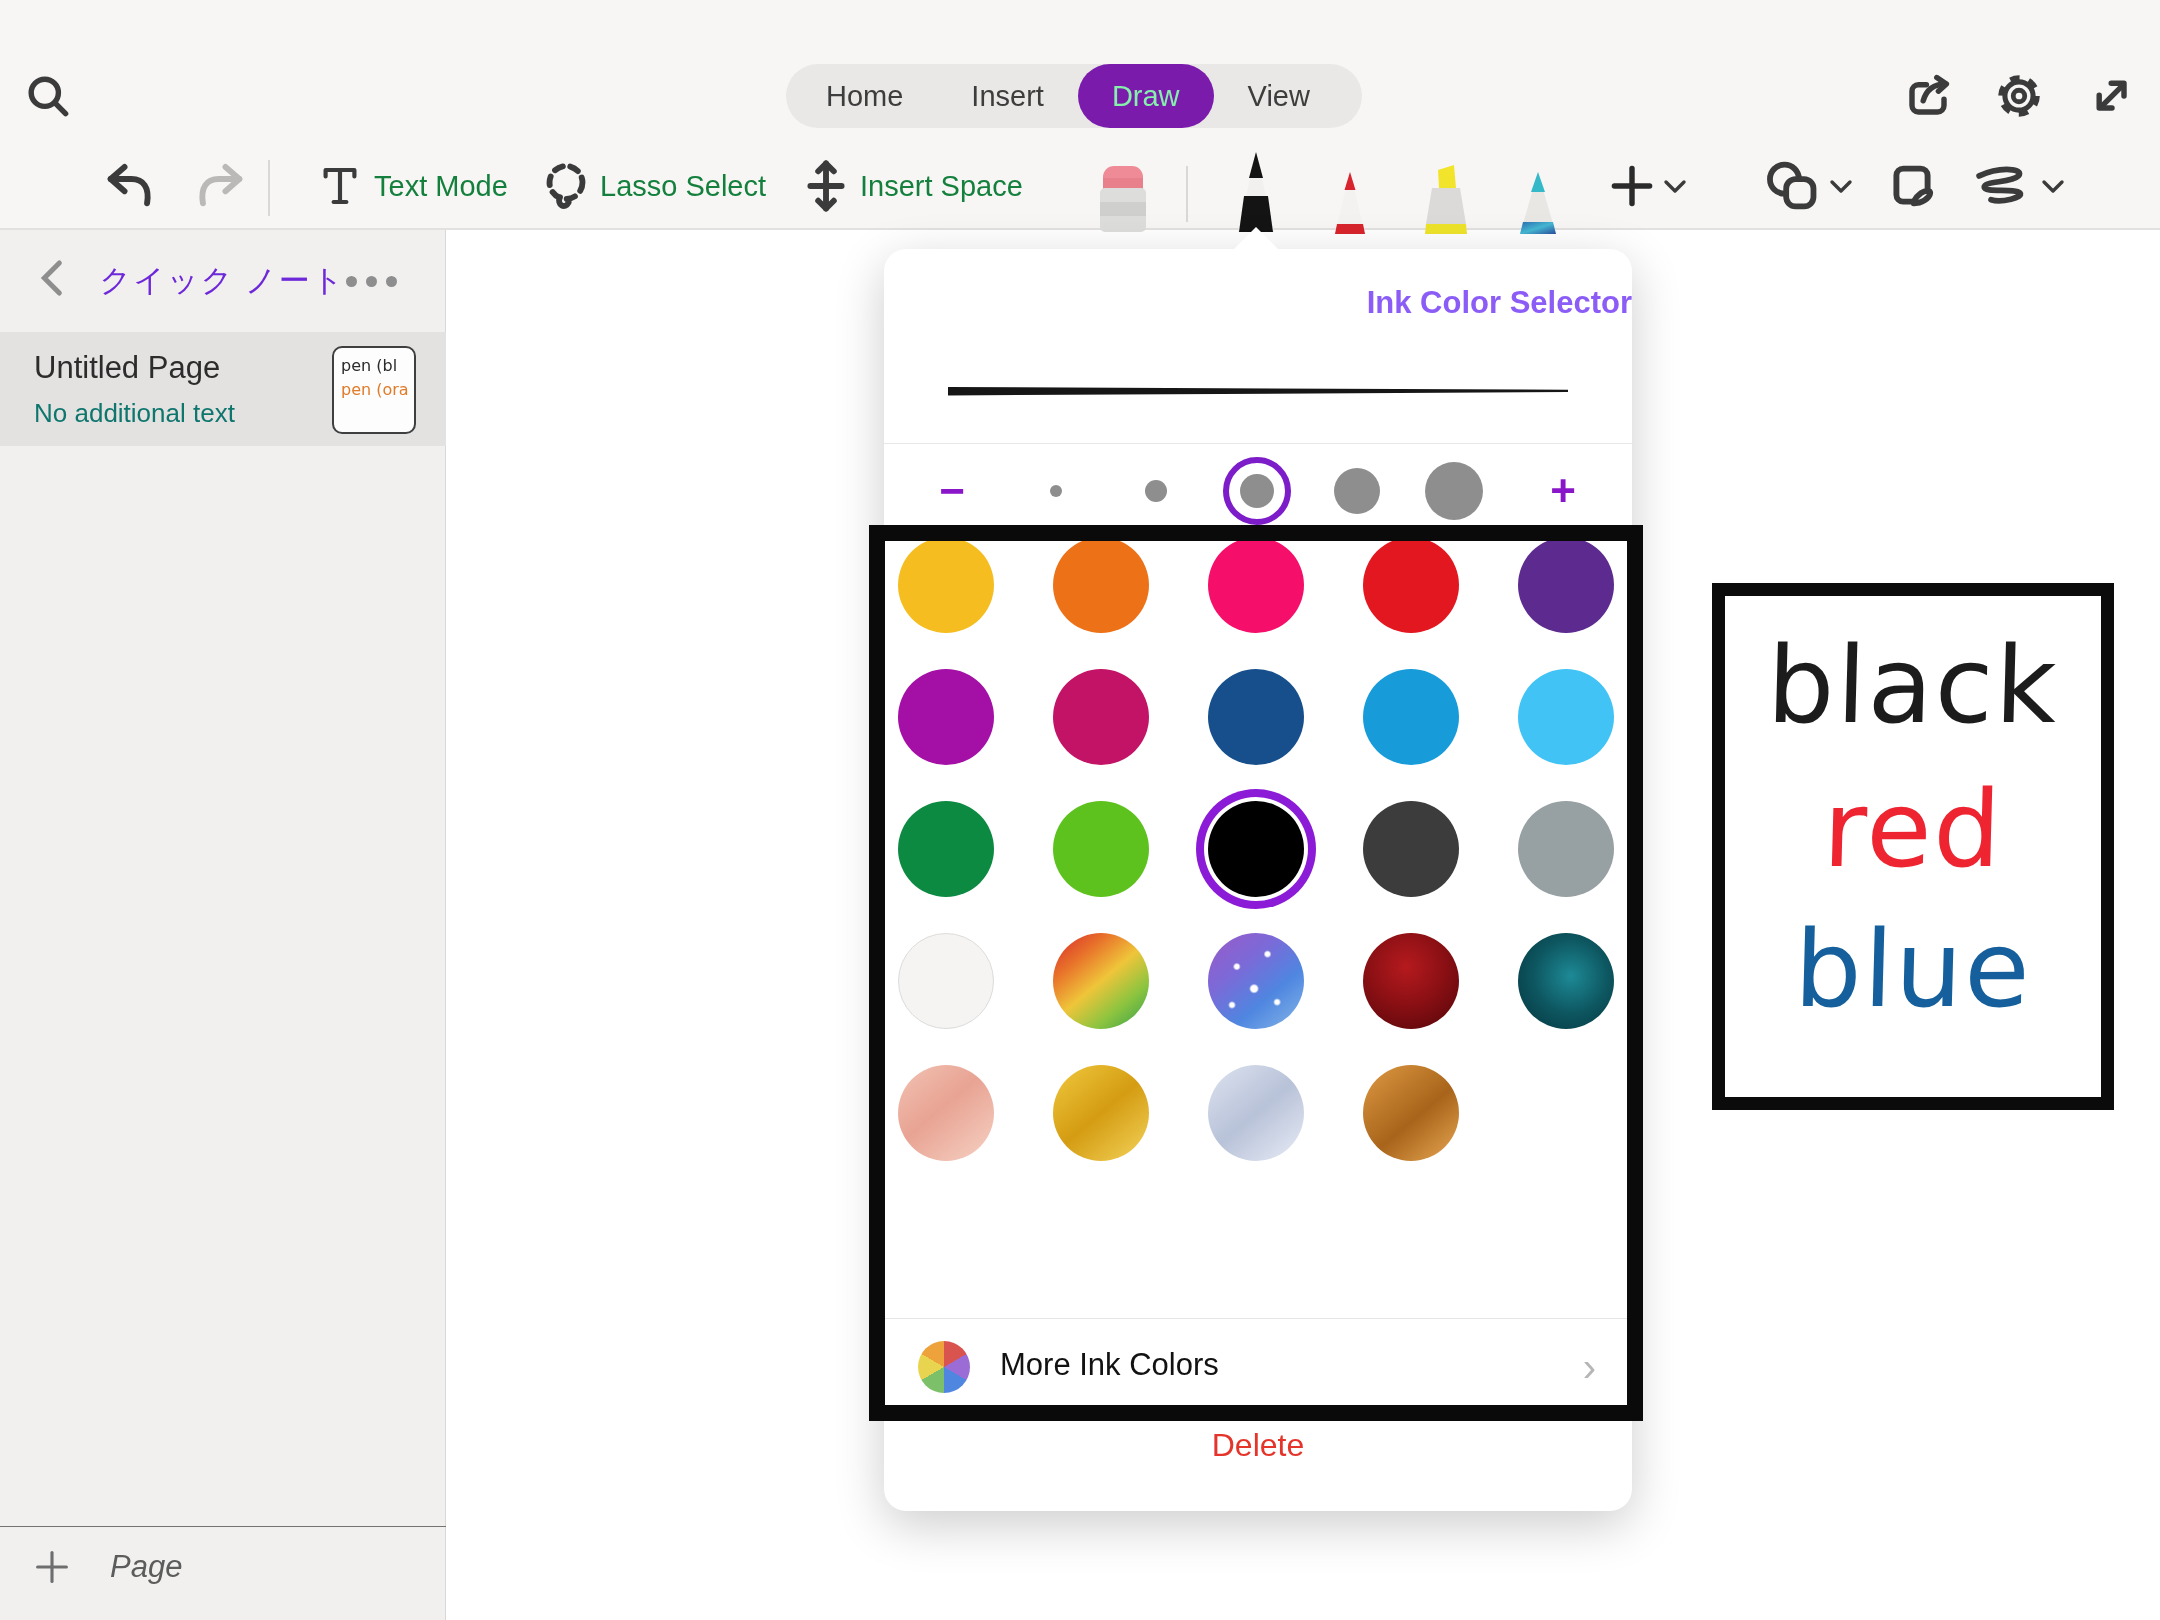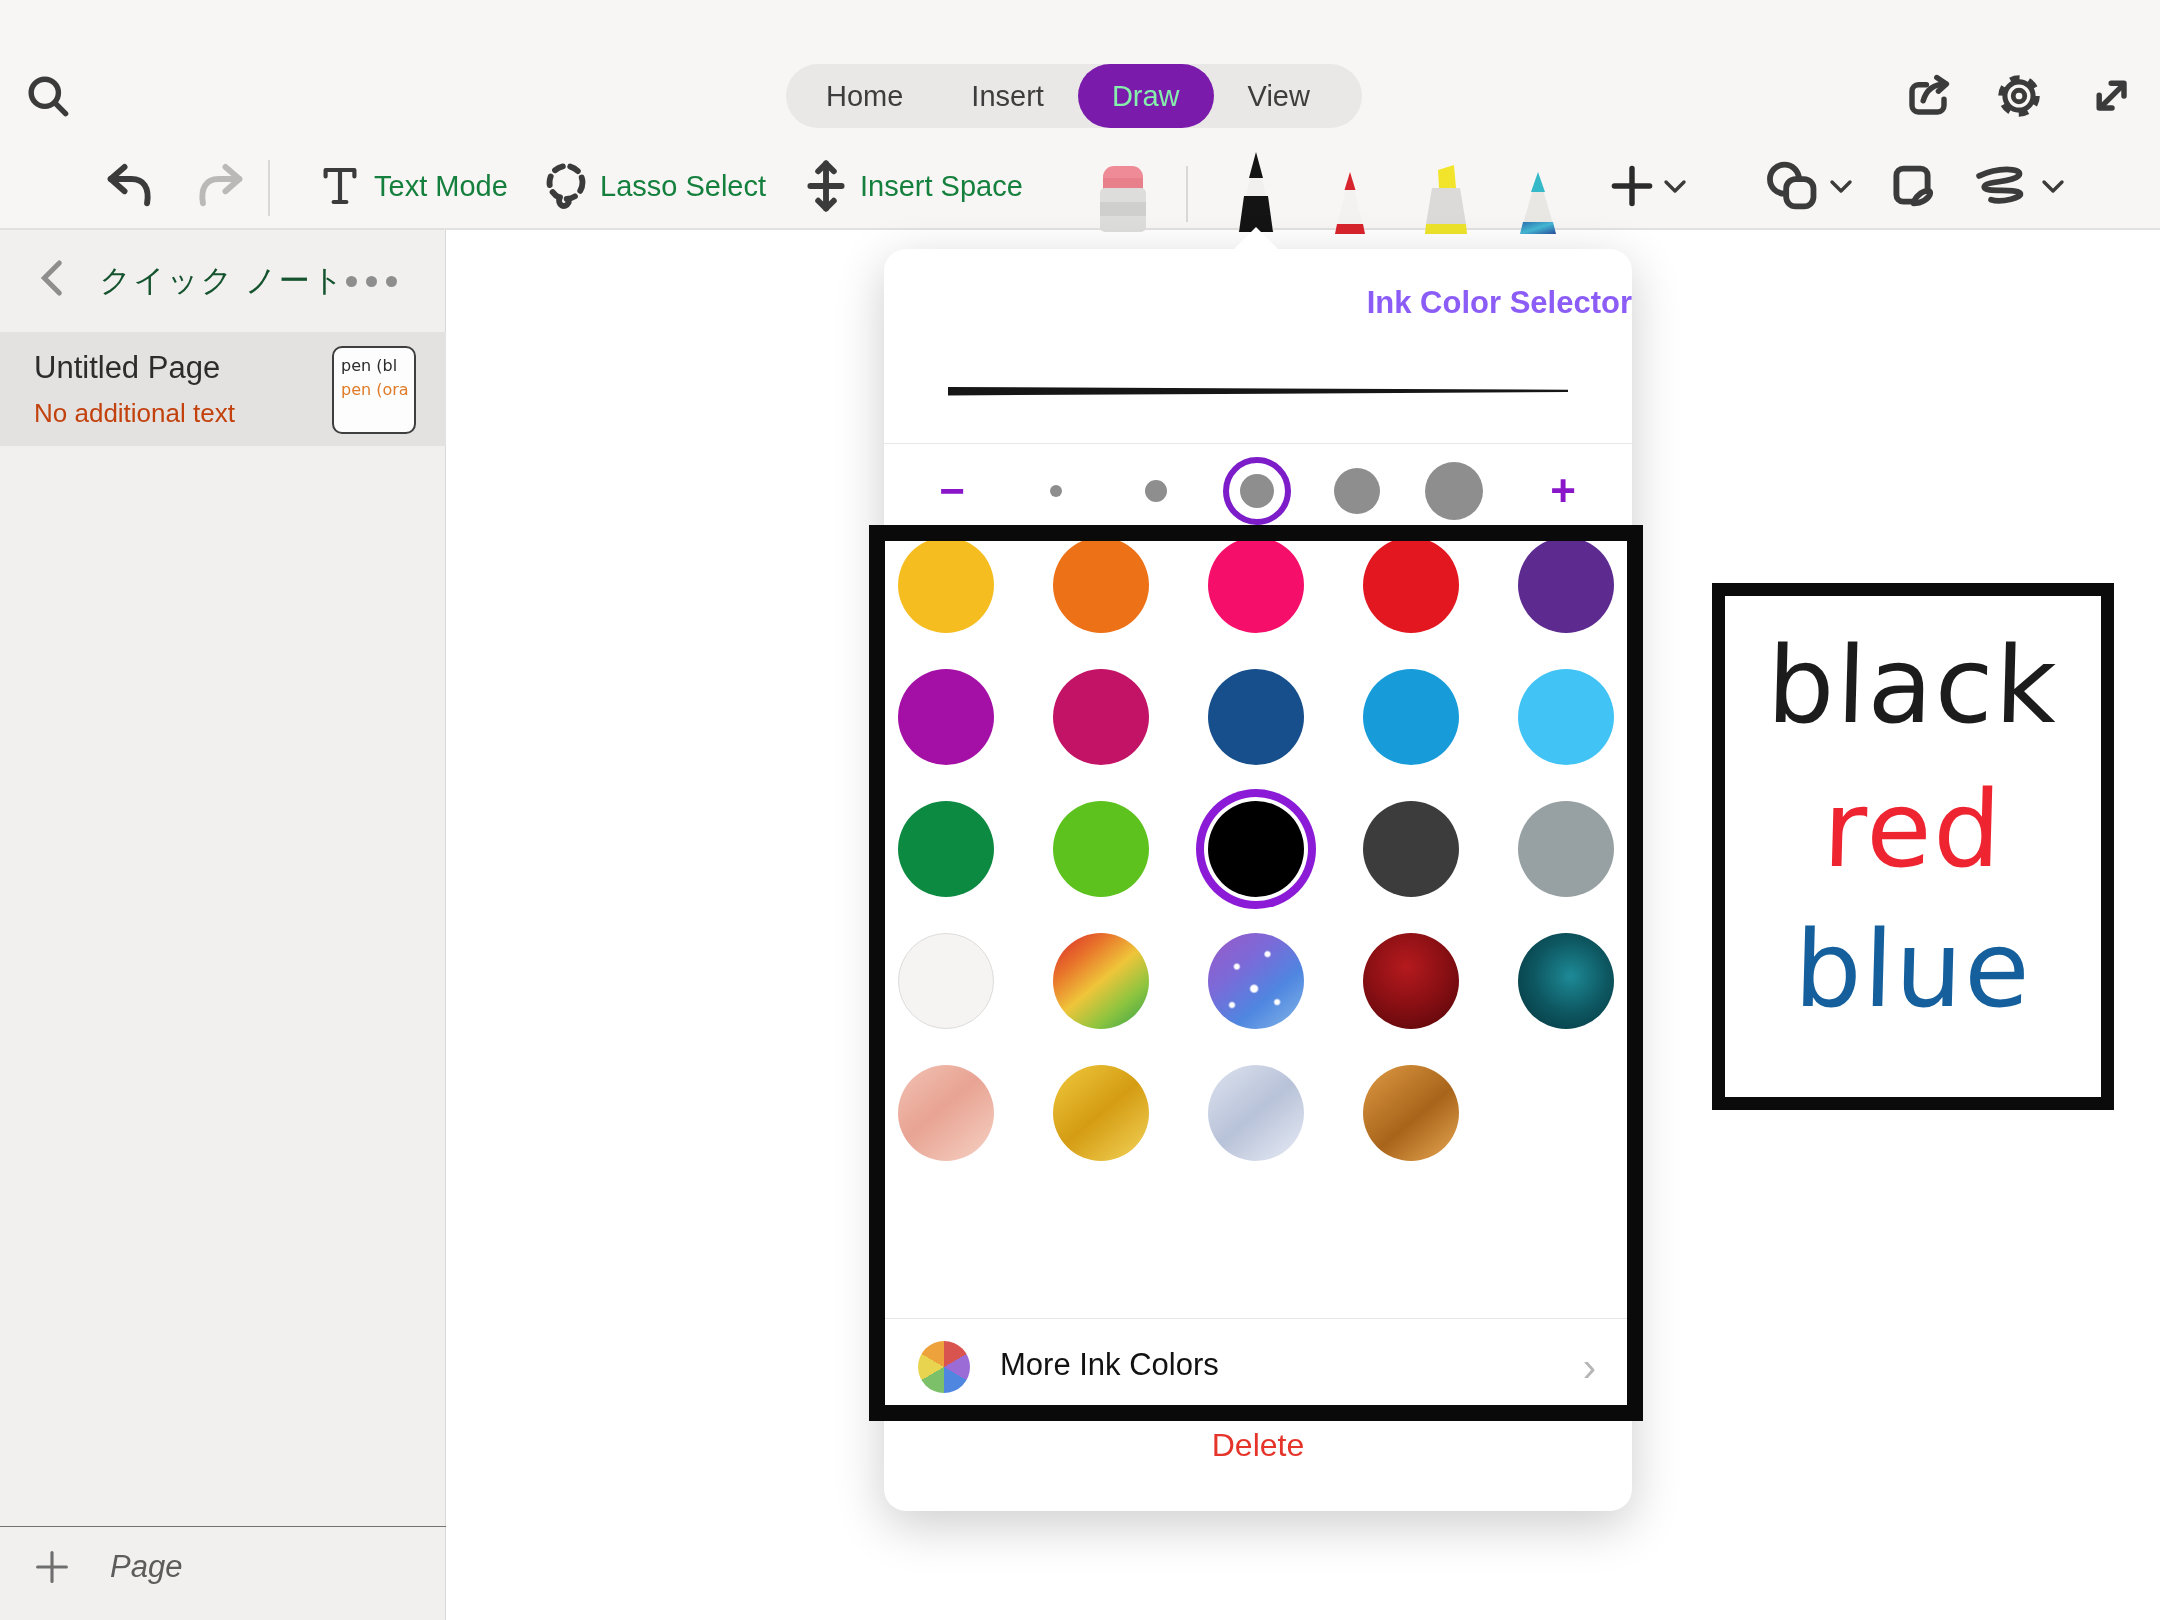--- a/index.html
+++ b/index.html
@@ -22,27 +22,27 @@
   .tb-icon { position:absolute; top:160px; }
   .tb-label { position:absolute; top:170px; font-size:29px; color:#15803d; white-space:nowrap; }
   .tb-sep { position:absolute; top:160px; width:2px; height:56px; background:#d9d8d7; }
   .pen { position:absolute; }
 
   
   #sidebar { position:absolute; left:0; top:230px; width:446px; height:1390px;
     background:#f1f0ef; border-right:1px solid #d9d8d7; }
   #sb-header { position:absolute; left:0; top:0; width:100%; height:100px; }
   #sb-title { position:absolute; left:0; right:0; top:30px; text-align:center;
-    font-size:31px; color:#14532d; letter-spacing:2px; }
+    font-size:31px; color:#6d28d9; letter-spacing:2px; }
   #sb-back { position:absolute; left:36px; top:28px; width:30px; height:40px; }
   #sb-more { position:absolute; right:48px; top:46px; display:flex; gap:9px; }
   #sb-more i { width:11px; height:11px; border-radius:50%; background:#8e8e8e; }
   #page-item { position:absolute; left:0; top:102px; width:446px; height:114px; background:#e3e2e1; }
   #page-item-title { position:absolute; left:34px; top:18px; font-size:31px; color:#2c2c2c; }
-  #page-item-sub { position:absolute; left:34px; top:66px; font-size:26px; color:#c2410c; }
+  #page-item-sub { position:absolute; left:34px; top:66px; font-size:26px; color:#0f766e; }
   #page-thumb { position:absolute; right:30px; top:14px; width:84px; height:88px;
     background:#fdfdfd; border:2px solid #3f3f3f; border-radius:10px; overflow:hidden; padding:6px 0 0 7px; }
   #page-thumb div { font-size:16px; line-height:24px; white-space:nowrap; font-family:"DejaVu Sans",sans-serif; }
   #sb-bottom { position:absolute; left:0; bottom:0; width:446px; height:94px; border-top:1px solid #737373;font-style:italic; }
   #add-page { position:absolute; left:34px; top:22px; display:flex; align-items:center; gap:40px;
     font-size:31px; color:#5c5c5c; }
 
   
   #ink-box { position:absolute; left:1712px; top:583px; width:402px; height:527px;
     background:#ffffff; border:13px solid #0b0b0b; }

